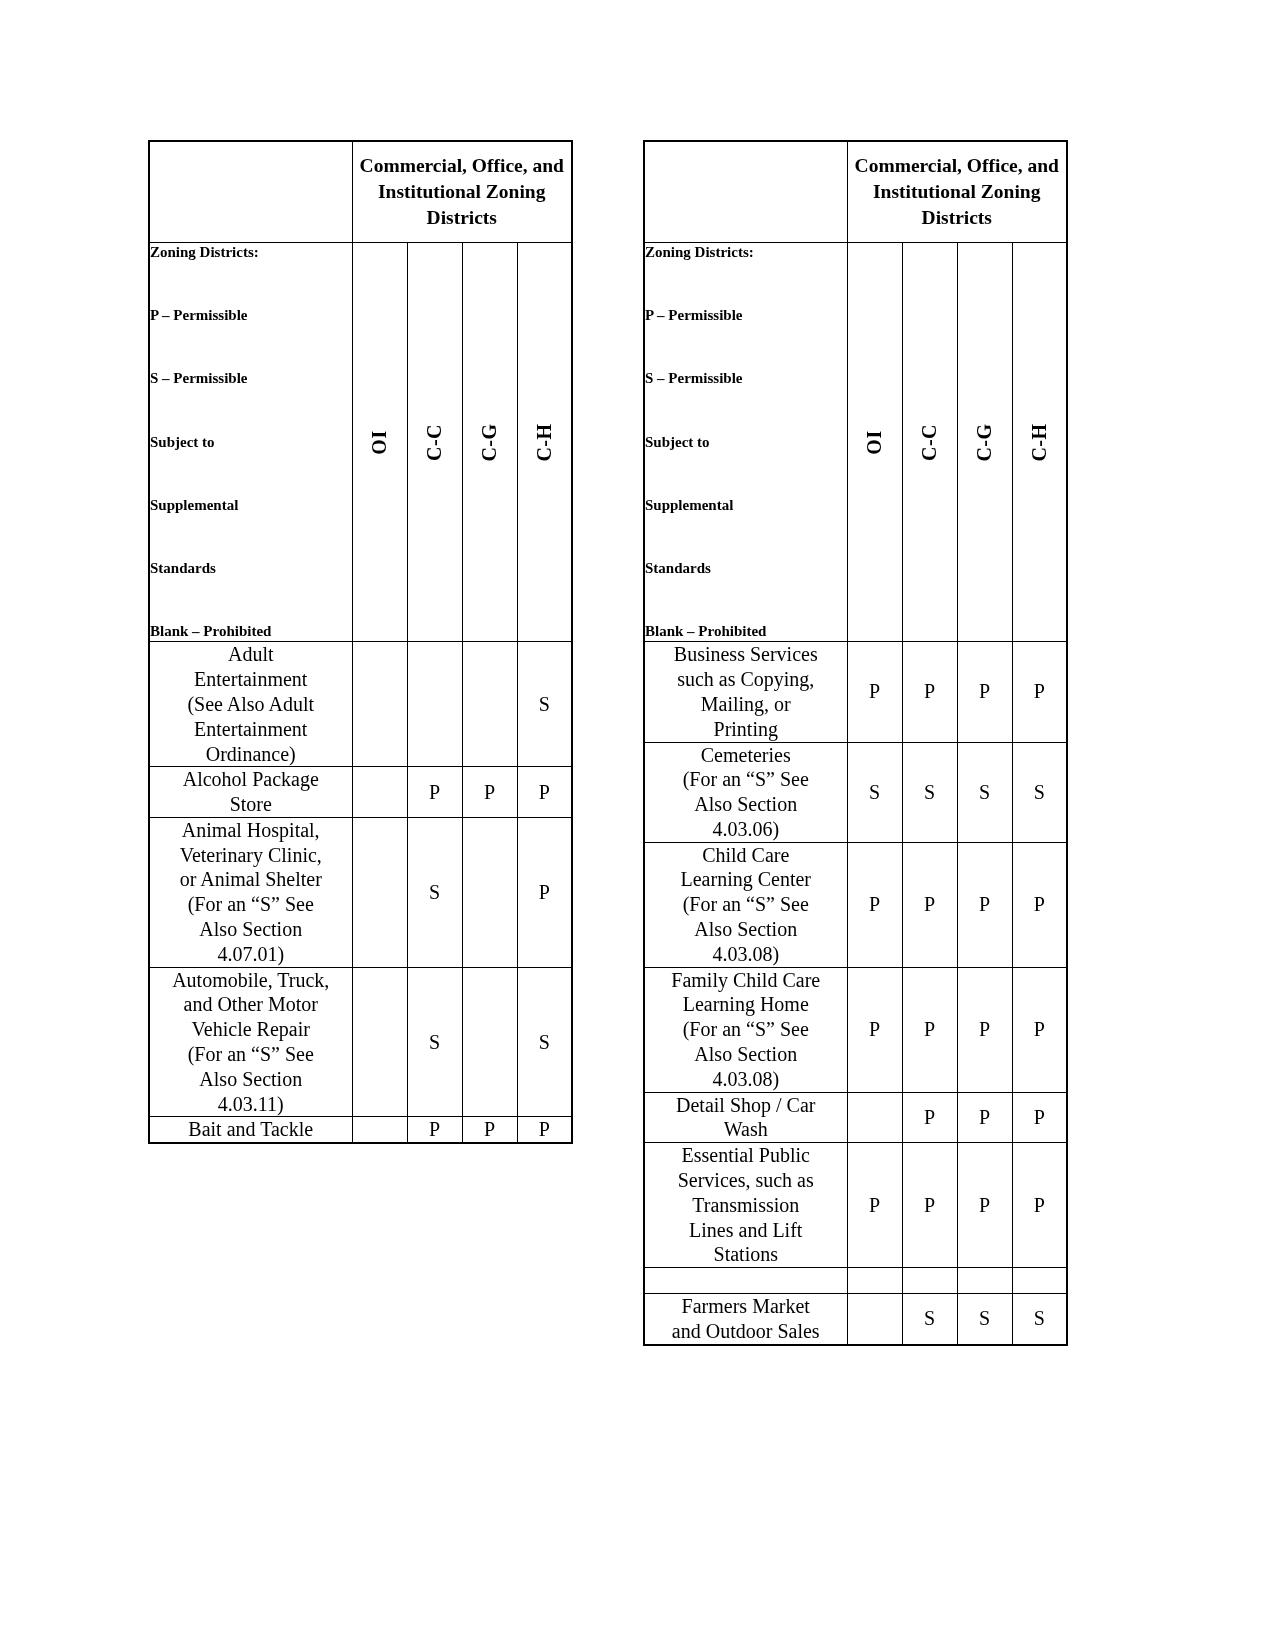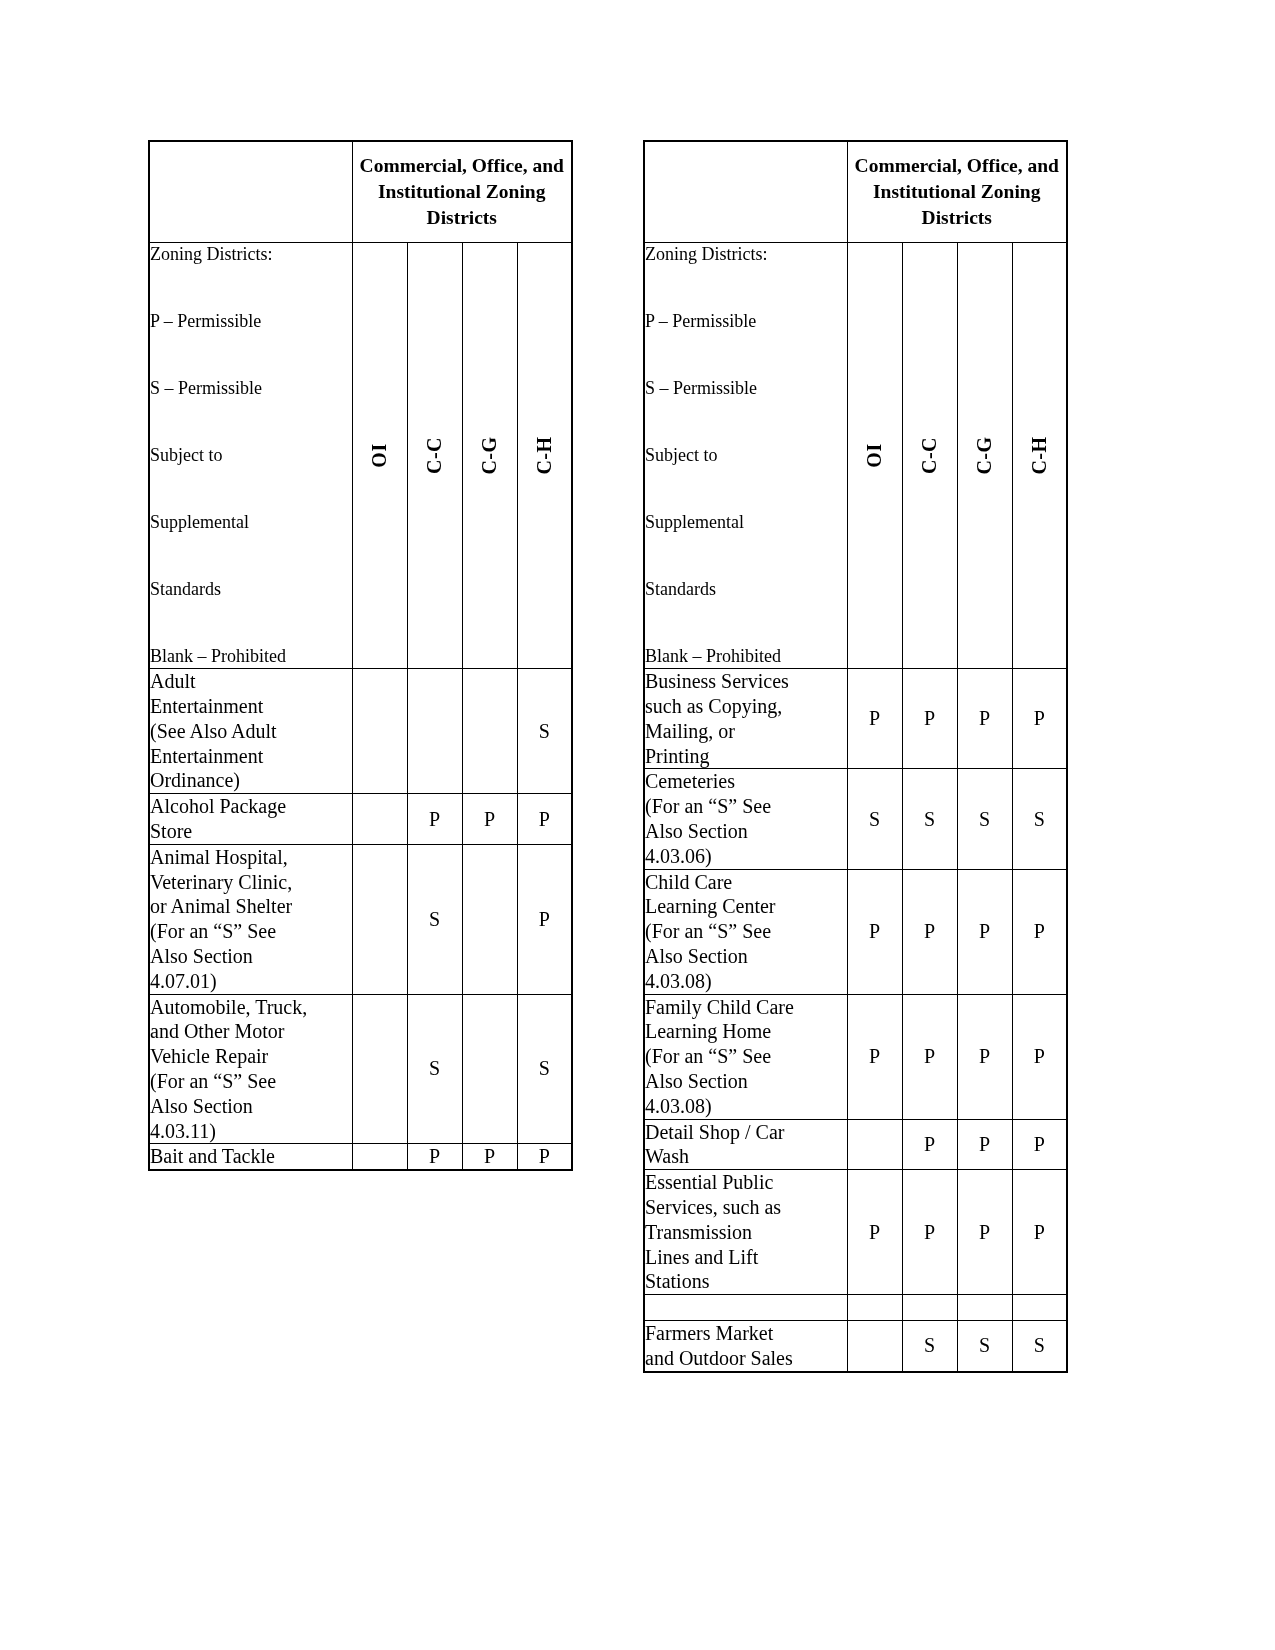--- a/index.html
+++ b/index.html
@@ -46,22 +46,22 @@
   .hdr-group {
     font-family: "Liberation Serif", serif;
     font-weight: bold;
     font-size: 19.5px;
     line-height: 1.32;
     text-align: center;
     padding: 8px 6px 6px 6px;
     vertical-align: middle;
   }
   .hdr-legend {
-    font-weight: normal;
-    font-size: 18px;
+    font-weight: bold;
+    font-size: 15px;
     line-height: 1.28;
     padding: 16px 0 16px 12px;
     vertical-align: top;
     height: 258px;
   }
   .hdr-legend .legend-title {
     margin-bottom: 40px;
   }
   .hdr-legend .legend-line { white-space: nowrap; margin-top: 44px; }
 
@@ -75,21 +75,21 @@
     white-space: nowrap;
     font-weight: bold;
     font-size: 20px;
     letter-spacing: 0.5px;
   }
 
   td.use {
     font-size: 20px;
     line-height: 1.24;
     padding: 6px 4px 6px 8px;
-    text-align: left;
+    text-align: center;
     vertical-align: middle;
   }
   td.use .l { display: block; white-space: nowrap; }
   td.val {
     text-align: center;
     font-size: 20px;
     vertical-align: middle;
   }
   .indent { padding-left: 14px; }
 </style>

